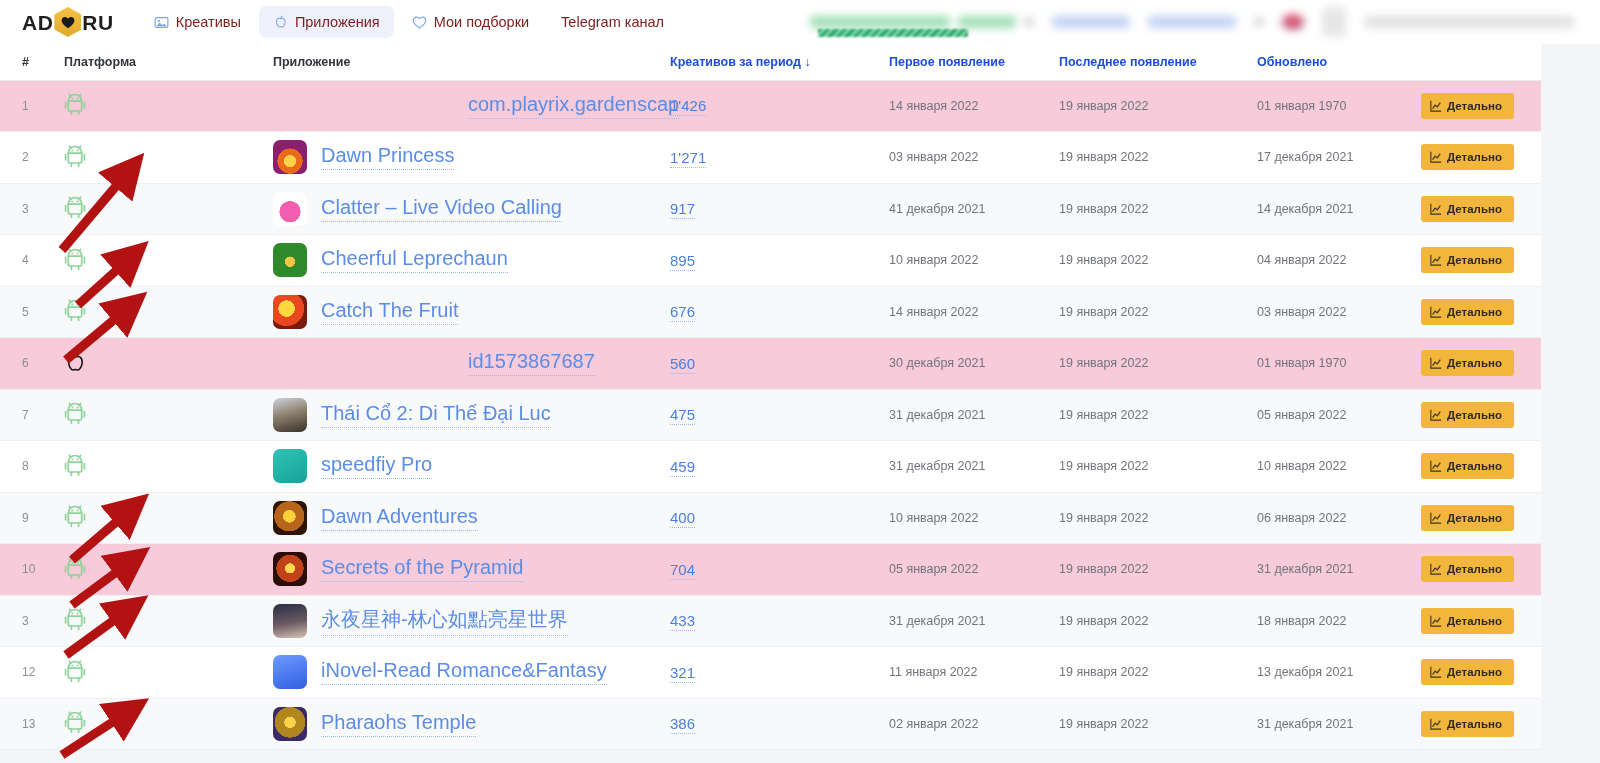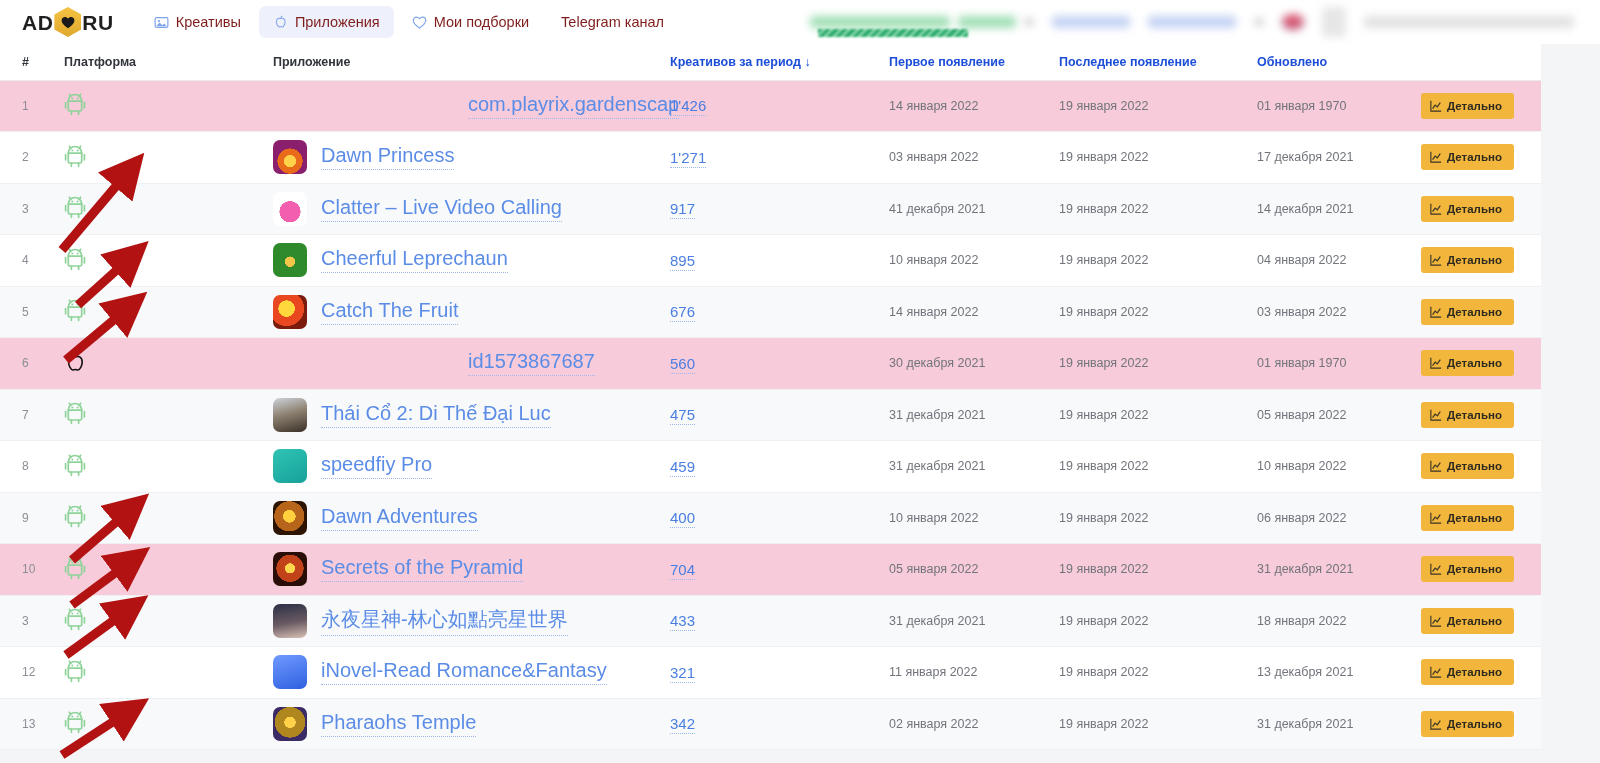--- a/index.html
+++ b/index.html
@@ -573,21 +573,21 @@
                   </g>
                   <circle cx="8.3" cy="6.6" r="1" fill="#8fd39a"></circle>
                   <circle cx="13.7" cy="6.6" r="1" fill="#8fd39a"></circle>
                 </svg></span></td>
             <td class="app">
               <span class="app-cell">
                 <span class="app-icon" style="background-image:radial-gradient(circle at 50% 45%,#ffd24a 0 22%,#b0871f 23% 60%,#3a2a66 61% 100%)"></span>
                 <a class="app-name">Pharaohs Temple</a>
               </span>
             </td>
-            <td class="cnt"><span class="cnt-link">342</span></td>
+            <td class="cnt"><span class="cnt-link">386</span></td>
             <td class="date first">02 января 2022</td>
             <td class="date last">19 января 2022</td>
             <td class="date upd">31 декабря 2021</td>
             <td class="act"><button class="detail-btn">
                 <svg viewBox="0 0 14 14">
                   <path d="M1 1v12h12" fill="none" stroke="#3a3524" stroke-width="1.3"></path>
                   <path d="M3 10l3-4 2.5 2L12 3" fill="none" stroke="#3a3524" stroke-width="1.4"></path>
                 </svg>
                 <span>Детально</span>
               </button></td>

